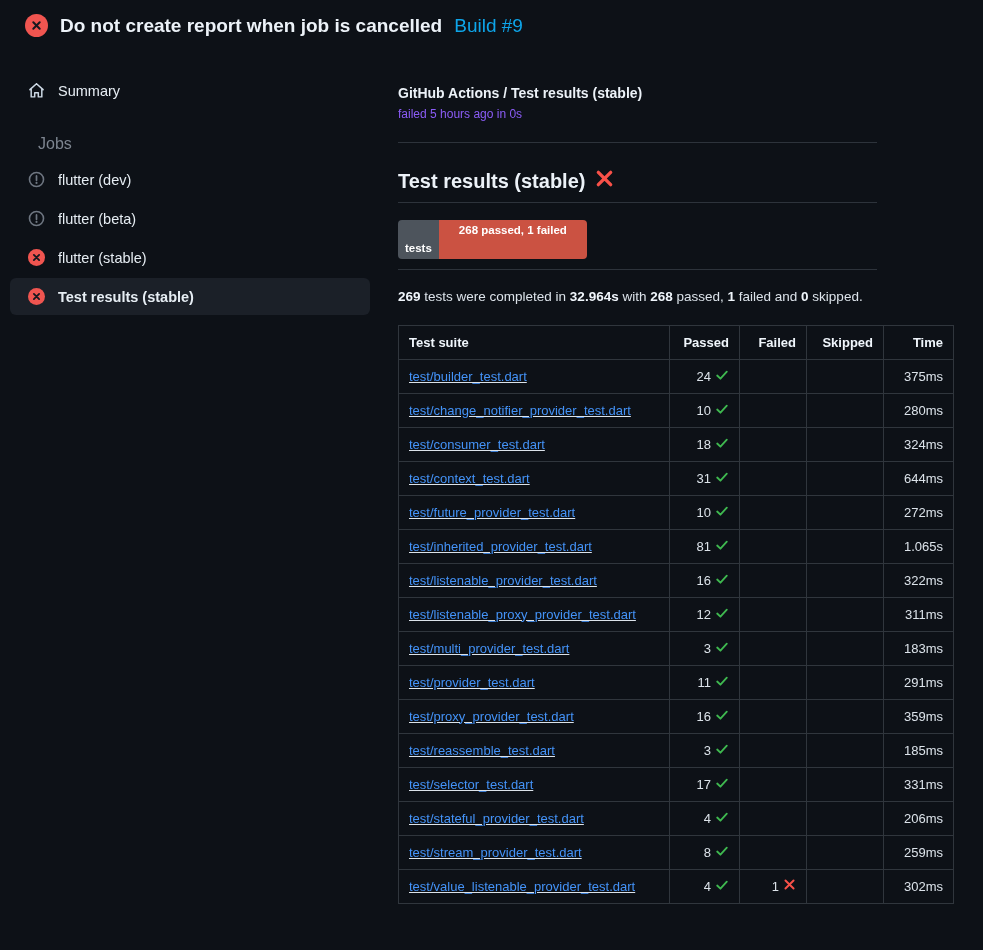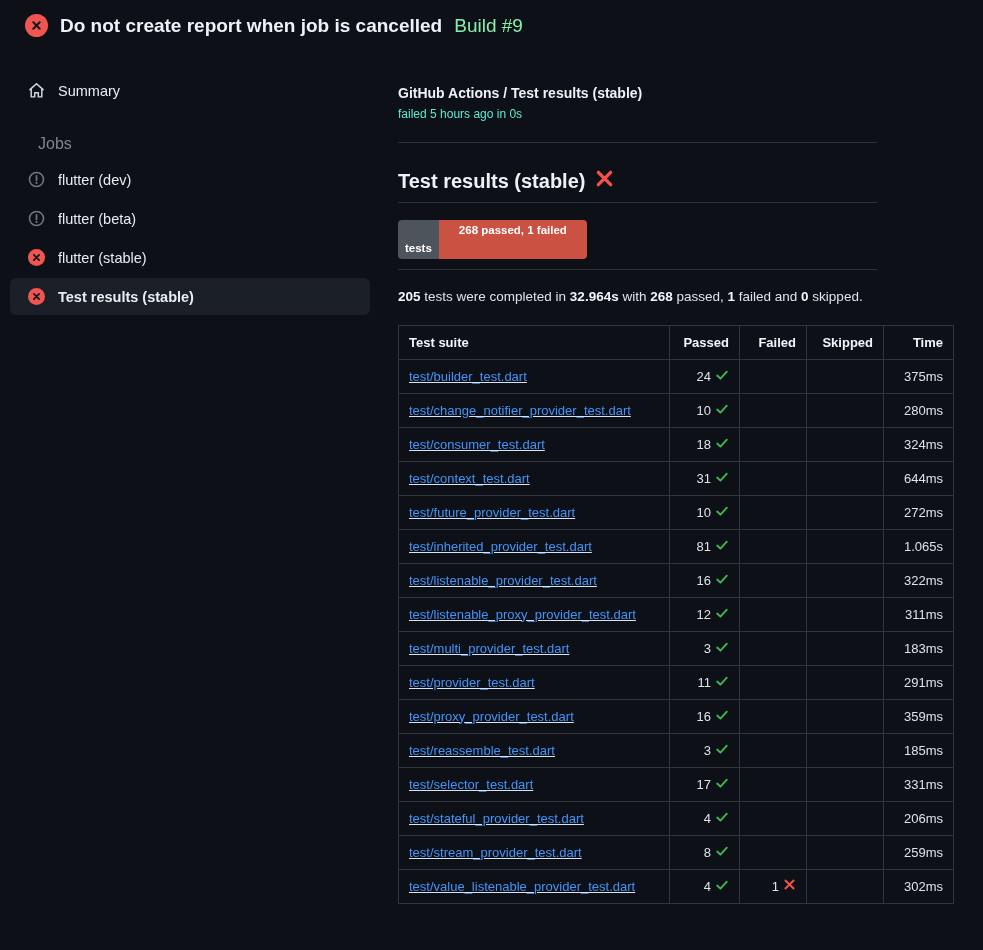--- a/index.html
+++ b/index.html
@@ -16,21 +16,21 @@
   .page-header {
     position: absolute; top: 14px; left: 25px; right: 0;
     display: flex; align-items: center; gap: 12px;
   }
   .status-circle {
     width: 23px; height: 23px; border-radius: 50%;
     background: #f05550; display: inline-flex;
     align-items: center; justify-content: center; flex: none;
   }
   .page-header .title { font-size: 19px; font-weight: 700; color: #ecf2f8; }
-  .page-header .build { font-size: 19px; font-weight: 400; color: #86efac; }
+  .page-header .build { font-size: 19px; font-weight: 400; color: #0ea5e9; }
 
   
   .sidebar { position: absolute; top: 70px; left: 0; width: 380px; }
   .sidebar-summary {
     display: flex; align-items: center; gap: 13px;
     padding: 12px 0 12px 28px; cursor: pointer; color: #e6edf3; font-size: 14.5px;
   }
   .sidebar-jobs-label {
     color: #7d8590; font-size: 16px; padding: 24px 0 6px 38px;
   }
@@ -42,21 +42,21 @@
   .job-item.selected { background: #1b2028; font-weight: 700; }
   .icon-16 { width: 17px; height: 17px; flex: none; display: inline-flex; }
   .fail-dot {
     width: 17px; height: 17px; border-radius: 50%; background: #f05550;
     display: inline-flex; align-items: center; justify-content: center; flex: none;
   }
 
   
   .main { position: absolute; left: 398px; top: 85px; width: 479px; }
   .breadcrumb { font-size: 14px; font-weight: 700; color: #ecf2f8; }
-  .status-line { font-size: 12px; color: #5eead4; margin-top: 6px; }
+  .status-line { font-size: 12px; color: #8b5cf6; margin-top: 6px; }
   .divider { border: none; border-top: 1px solid #2d333b; margin: 0; }
   .divider-1 { margin-top: 21px; }
 
   .section-heading {
     margin-top: 26px; display: flex; align-items: center; gap: 10px;
     font-size: 20px; font-weight: 700; color: #ecf2f8;
   }
   .divider-2 { margin-top: 9px; }
 
   .badge { margin-top: 17px; display: inline-flex; font-size: 11.5px; font-weight: 600;
@@ -172,21 +172,21 @@
   </div>
   <hr class="divider divider-2">
 
   <div class="badge">
     <span class="badge-label">tests</span>
     <span class="badge-value">268 passed, 1 failed</span>
   </div>
 
   <hr class="divider divider-3">
 
-  <p class="summary-line" id="summary-line"><b>205</b><span> tests were completed in </span><b>32.964s</b><span> with </span><b>268</b><span> passed, </span><b>1</b><span> failed and </span><b>0</b><span> skipped.</span></p>
+  <p class="summary-line" id="summary-line"><b>269</b><span> tests were completed in </span><b>32.964s</b><span> with </span><b>268</b><span> passed, </span><b>1</b><span> failed and </span><b>0</b><span> skipped.</span></p>
 
   <table class="results">
     <colgroup>
       <col class="c-suite">
         <col class="c-passed">
         <col class="c-failed">
         <col class="c-skipped">
         <col class="c-time">
     </colgroup>
     <thead>

